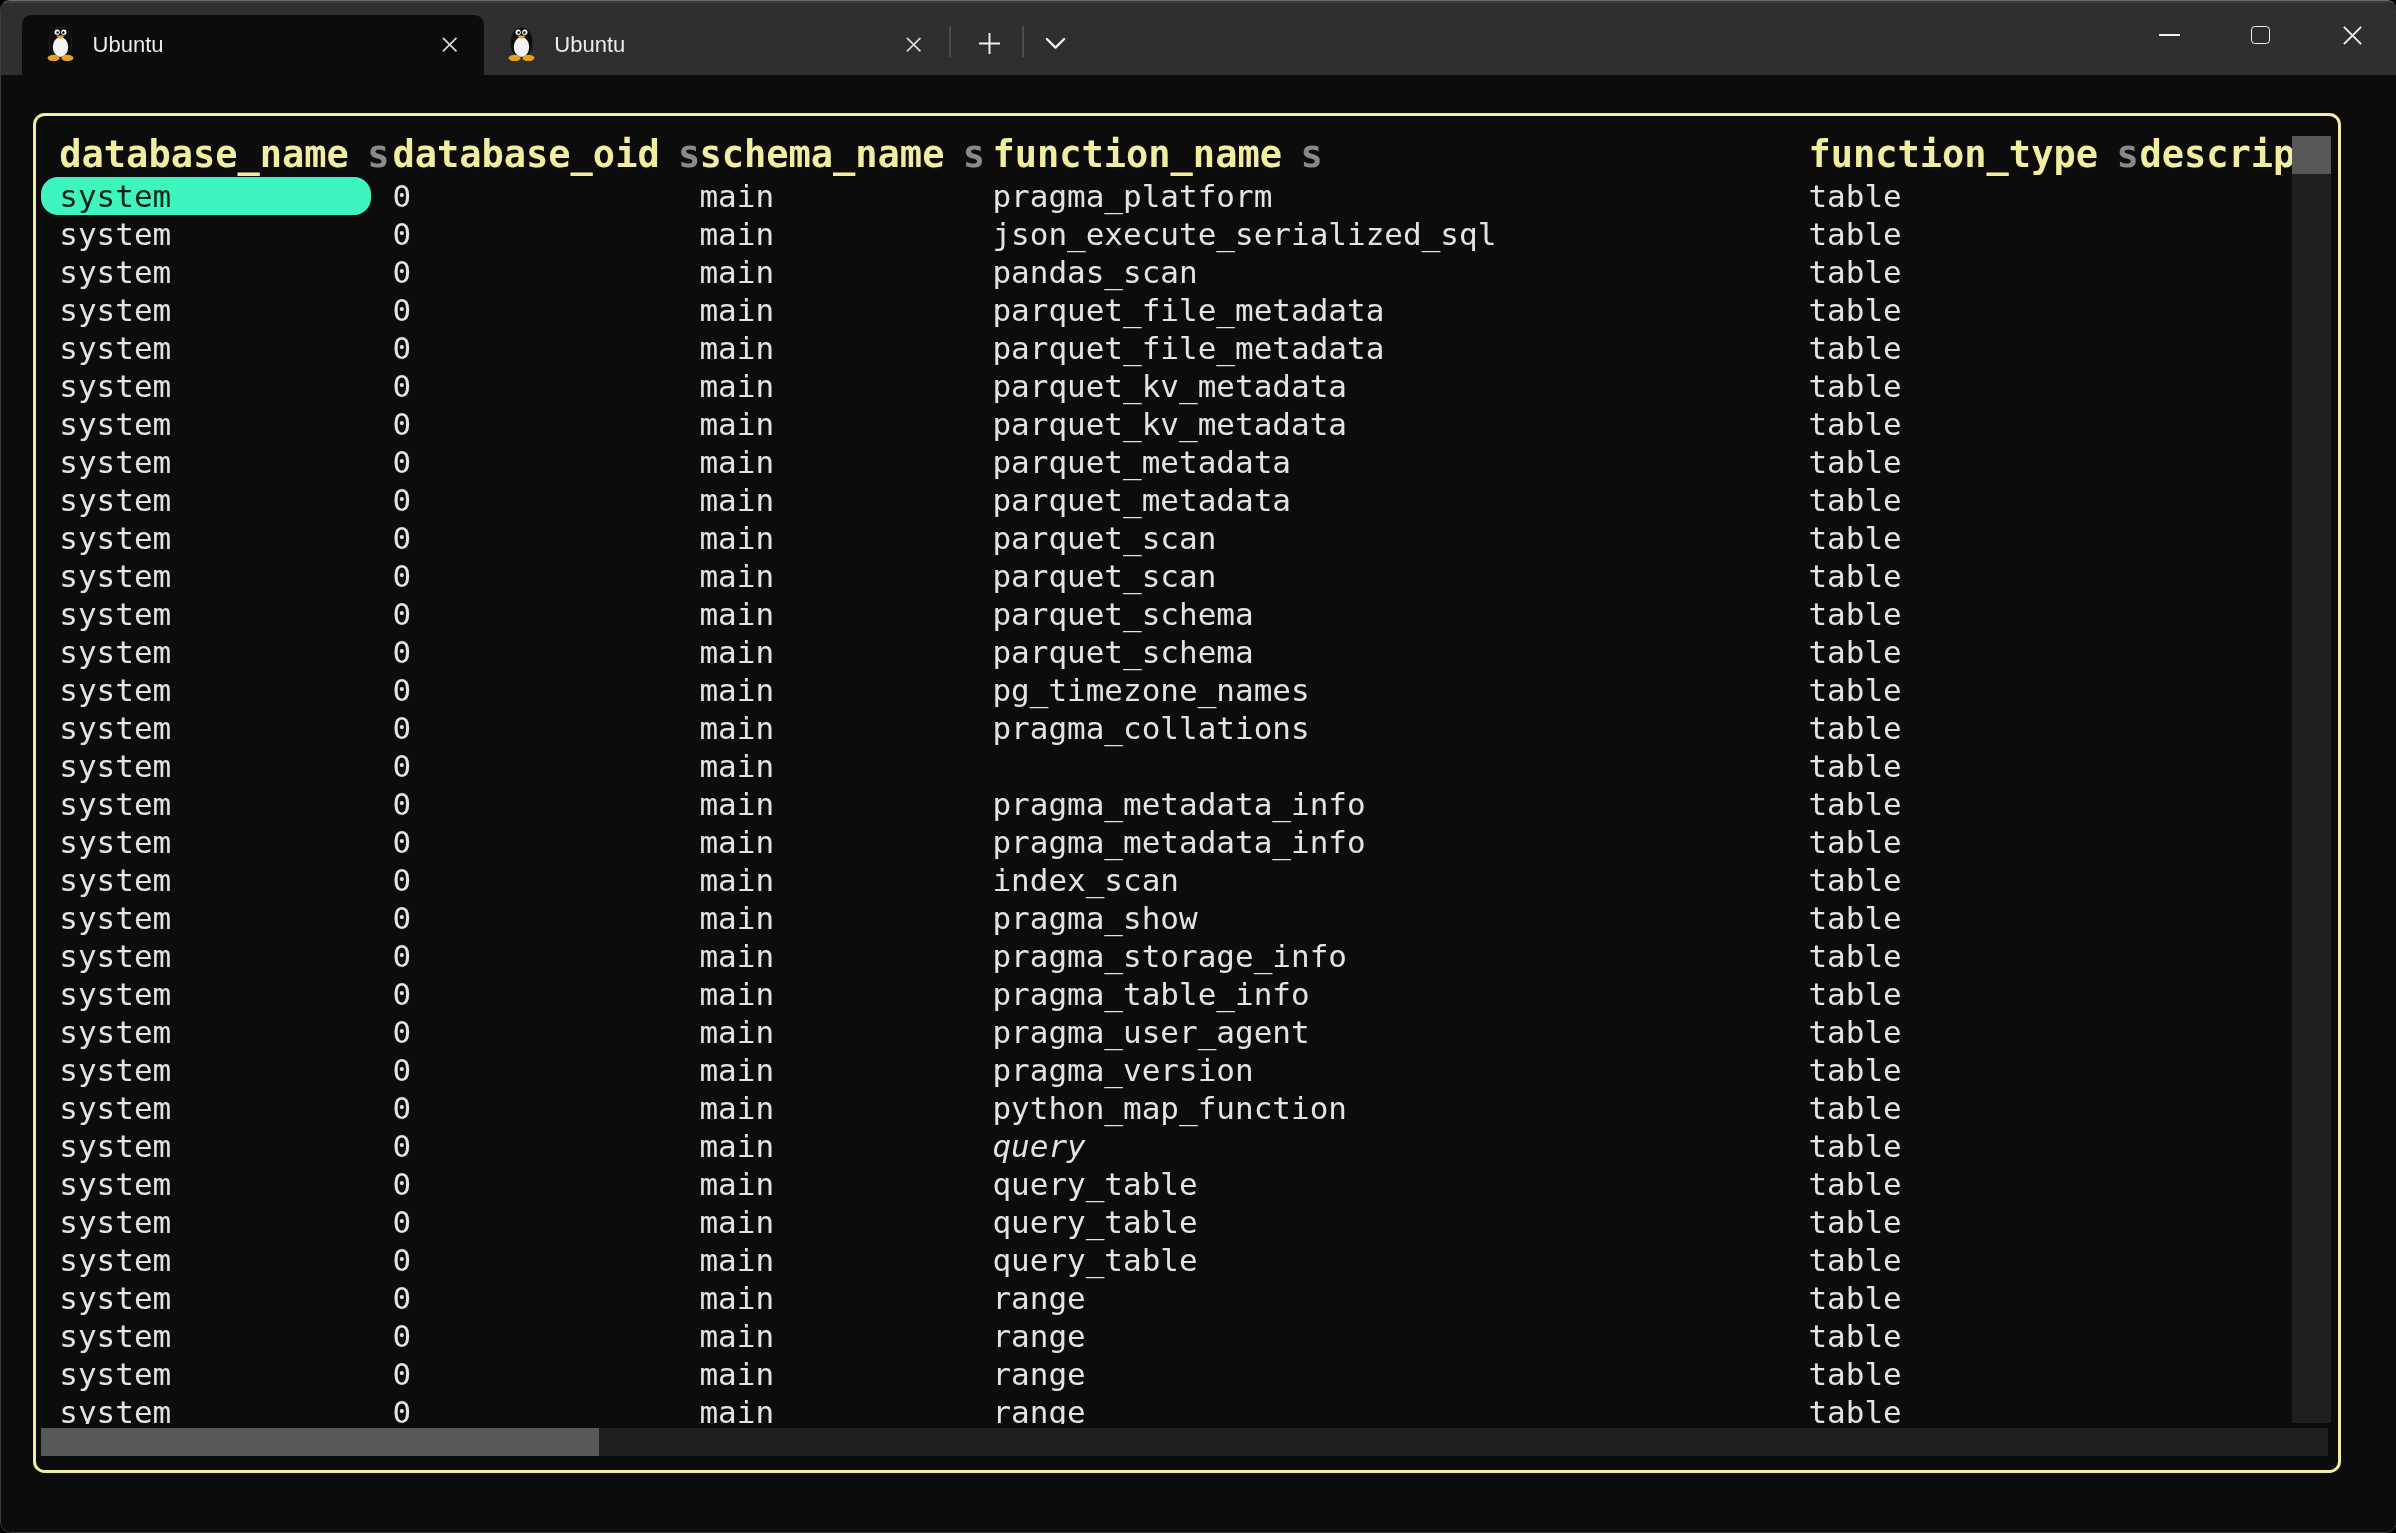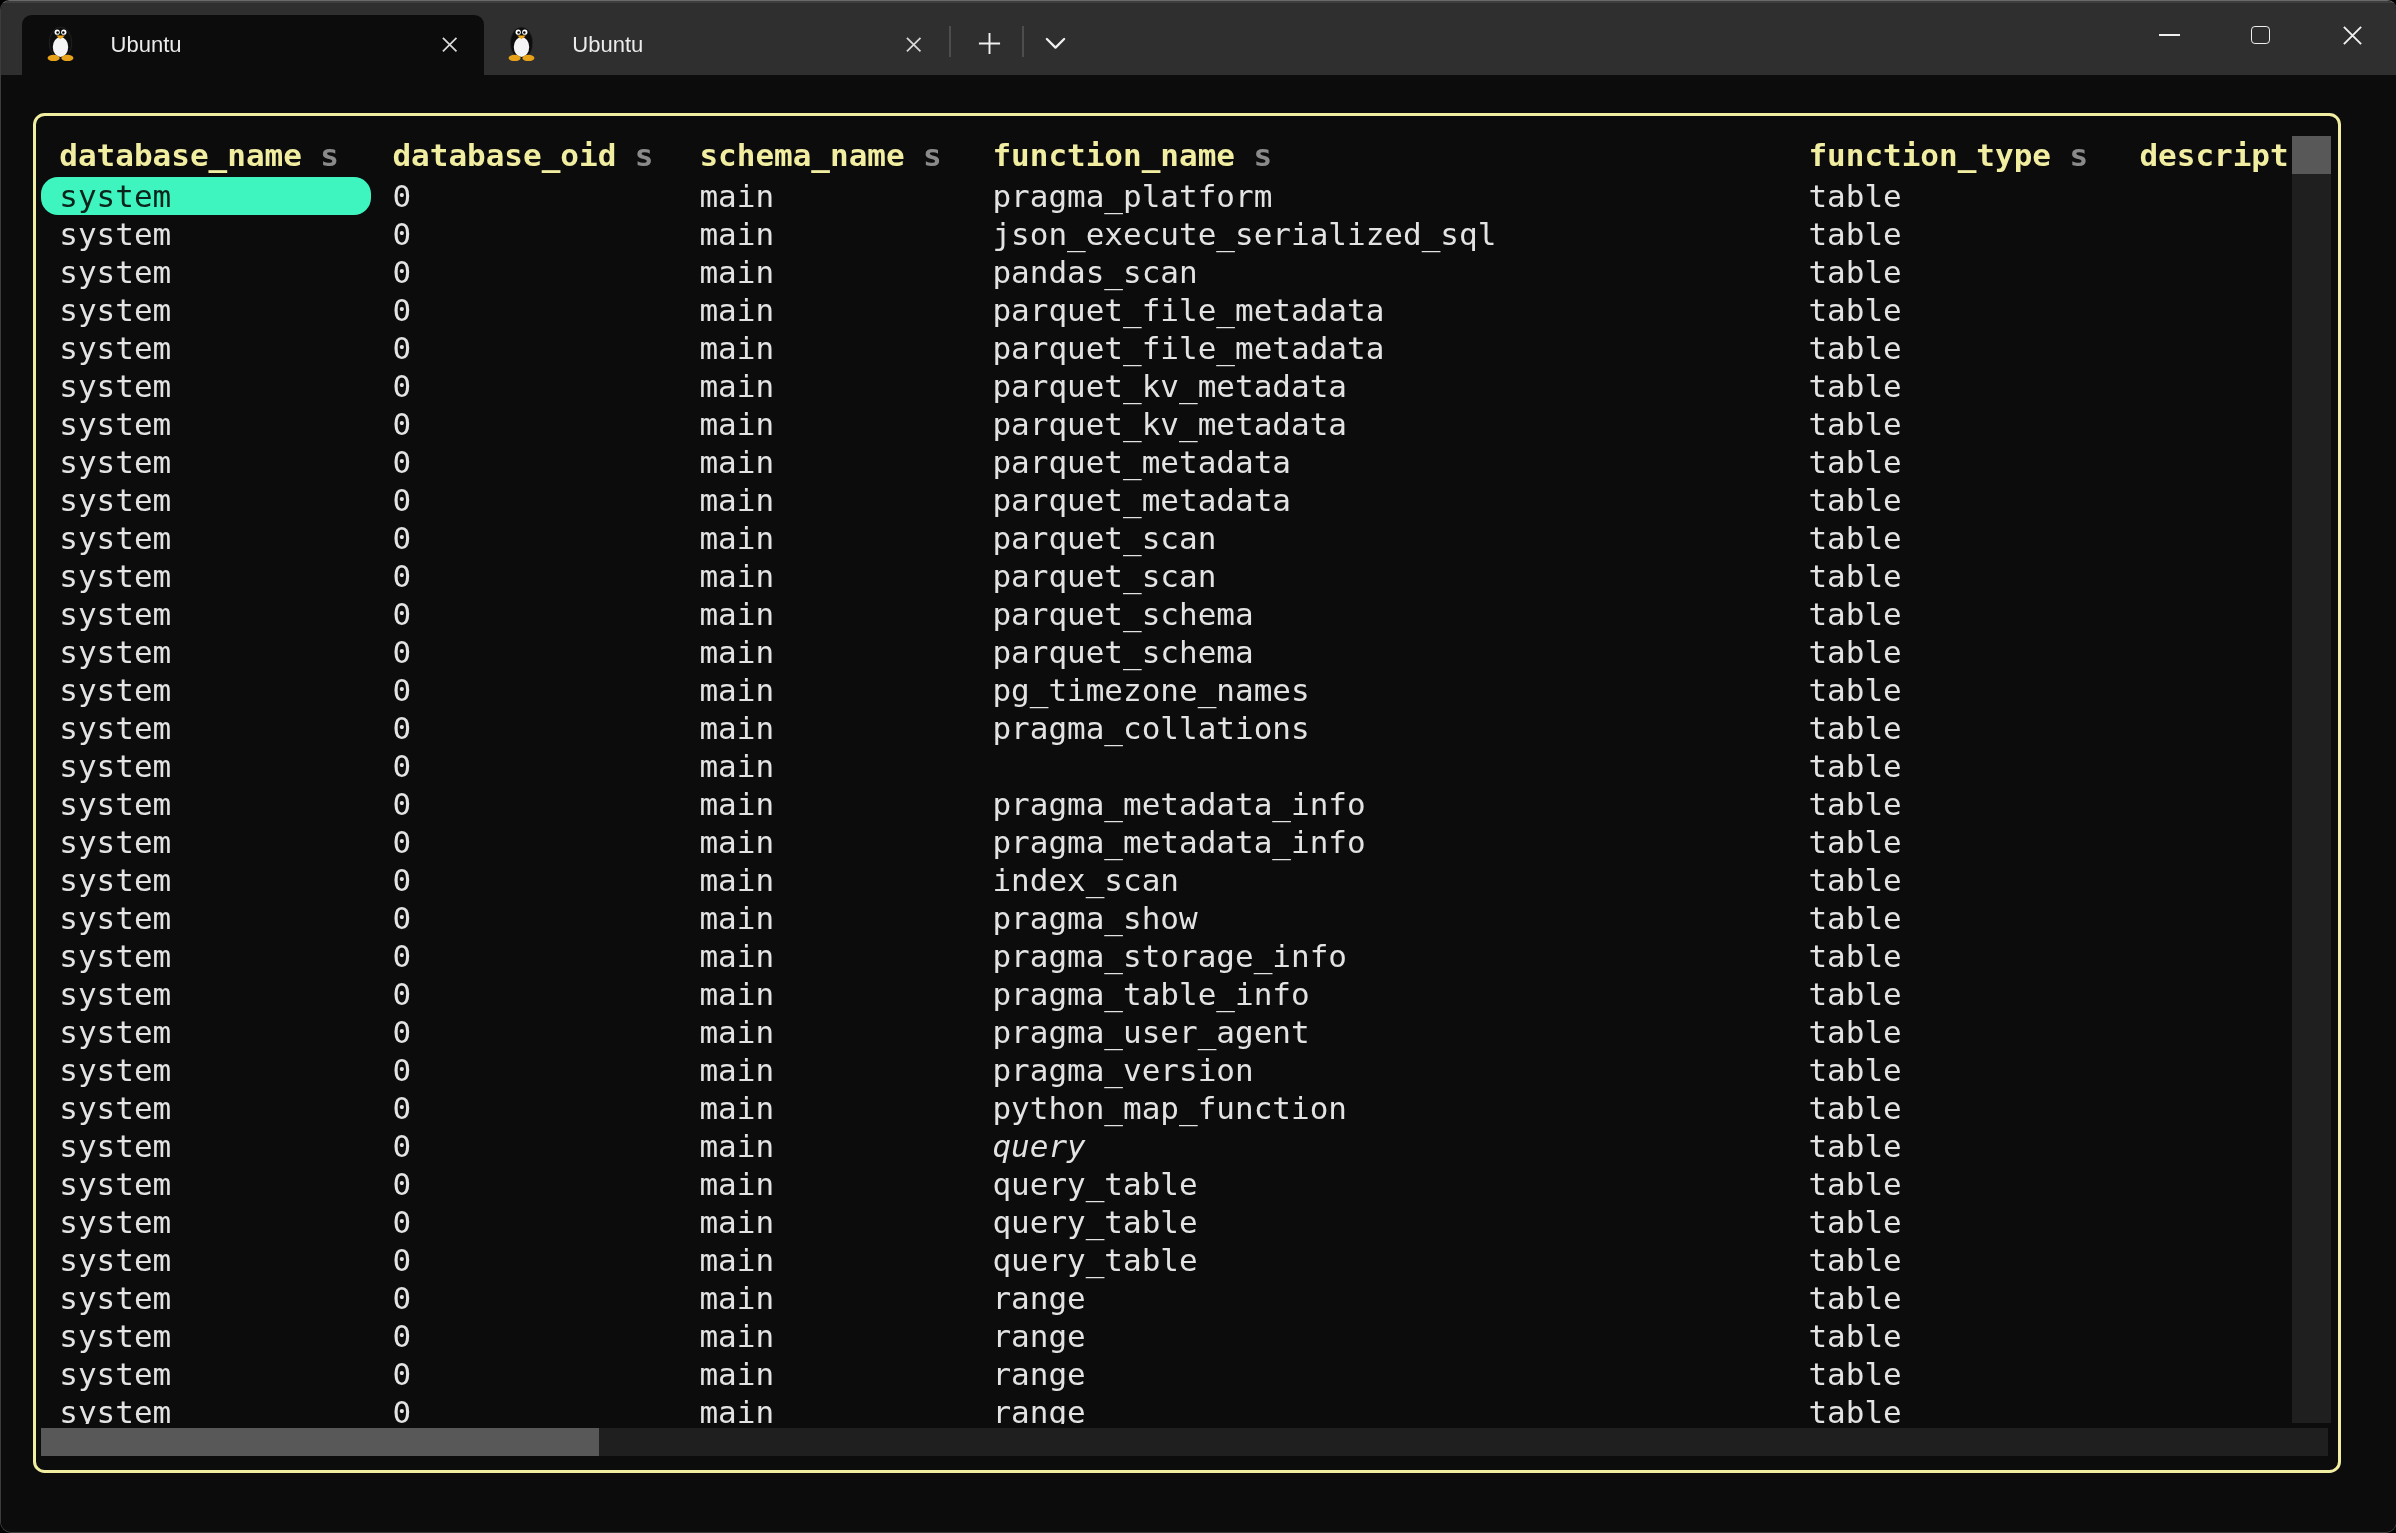--- a/index.html
+++ b/index.html
@@ -13,39 +13,39 @@
           border:1px solid #3C3C3C;border-top:1px solid #6A6A6A;
           font-family:"DejaVu Sans Mono", monospace;}
   
   .titlebar{position:absolute;left:0;top:0;width:100%;height:74px;background:var(--bar);
             box-shadow:inset 0 1.9px 0 #3E3E3E;}
   .tab{position:absolute;top:13.6px;height:60px;display:flex;align-items:center;
        font-family:"Liberation Sans", sans-serif;font-size:22px;color:#EBEBEB;}
   .tab.active{left:21.3px;width:462px;background:var(--bg);border-radius:9.7px 9.7px 0 0;}
   .tab.inactive{left:483px;width:465px;background:transparent;}
   .tab .tux{margin-left:21.3px;flex:0 0 auto;}
-  .tab .tab-label{margin-left:34px;flex:1 1 auto;}
+  .tab .tab-label{margin-left:16px;flex:1 1 auto;}
   .tab-close{width:43px;height:43px;margin-right:13.6px;display:flex;align-items:center;
              justify-content:center;border-radius:5.8px;cursor:default;}
   .bar-divider{position:absolute;top:25px;width:1.9px;height:31px;background:#4D4D4D;}
   .bar-btn{position:absolute;top:19.4px;width:54px;height:47px;display:flex;align-items:center;
            justify-content:center;color:#F0F0F0;border-radius:5.8px;}
   .bar-btn svg{display:block;}
   .win-btn{position:absolute;top:0;width:91px;height:68px;display:flex;align-items:center;justify-content:center;}
   .win-btn .sq{width:18.4px;height:18.4px;border:1.9px solid #F0F0F0;border-radius:3.9px;}
   .win-btn .mini{width:21.3px;height:1.9px;background:#F0F0F0;}
   
   .content{position:absolute;left:0;top:74px;width:2397px;height:1459px;background:var(--bg);}
   .panel{position:absolute;left:32px;top:38px;width:2308px;height:1360px;
          border:3.9px solid var(--yellow);border-radius:11.6px;}
   .panel-title{position:absolute;left:33px;top:-25px;background:var(--bg);padding:0 13.6px;
                color:var(--yellow);font-size:31px;line-height:43px;white-space:pre;}
   .thead{position:absolute;left:0;top:20.4px;width:2280px;height:38px;}
   .col-header{position:absolute;top:0;height:38px;line-height:38px;font-weight:bold;
-              color:var(--yellow);font-size:31px;white-space:pre;padding:0 18.4px;}
+              color:var(--yellow);font-size:37px;white-space:pre;padding:0 18.4px;}
   .col-header .tmark{color:var(--gray);margin-left:18.4px;}
   .tbody{position:absolute;left:0;top:61px;width:2280px;height:1247px;overflow:hidden;}
   .trow{position:relative;width:100%;height:38px;}
   .cell{position:absolute;top:0;height:38px;line-height:38px;font-size:31px;
         color:var(--rowText);white-space:pre;padding:0 18.4px;}
   .cell.c0{width:330px;border-radius:17px;}
   .cell.selected{background:var(--sel);color:var(--selText);}
   .vscroll{position:absolute;left:2256px;top:20.4px;width:39px;height:1287px;background:var(--track);}
   .vscroll .thumb{position:absolute;left:0;top:0;width:100%;height:38px;background:var(--thumb);}
   .hscroll{position:absolute;left:4.9px;top:1312px;width:2287px;height:28px;background:var(--track);}

